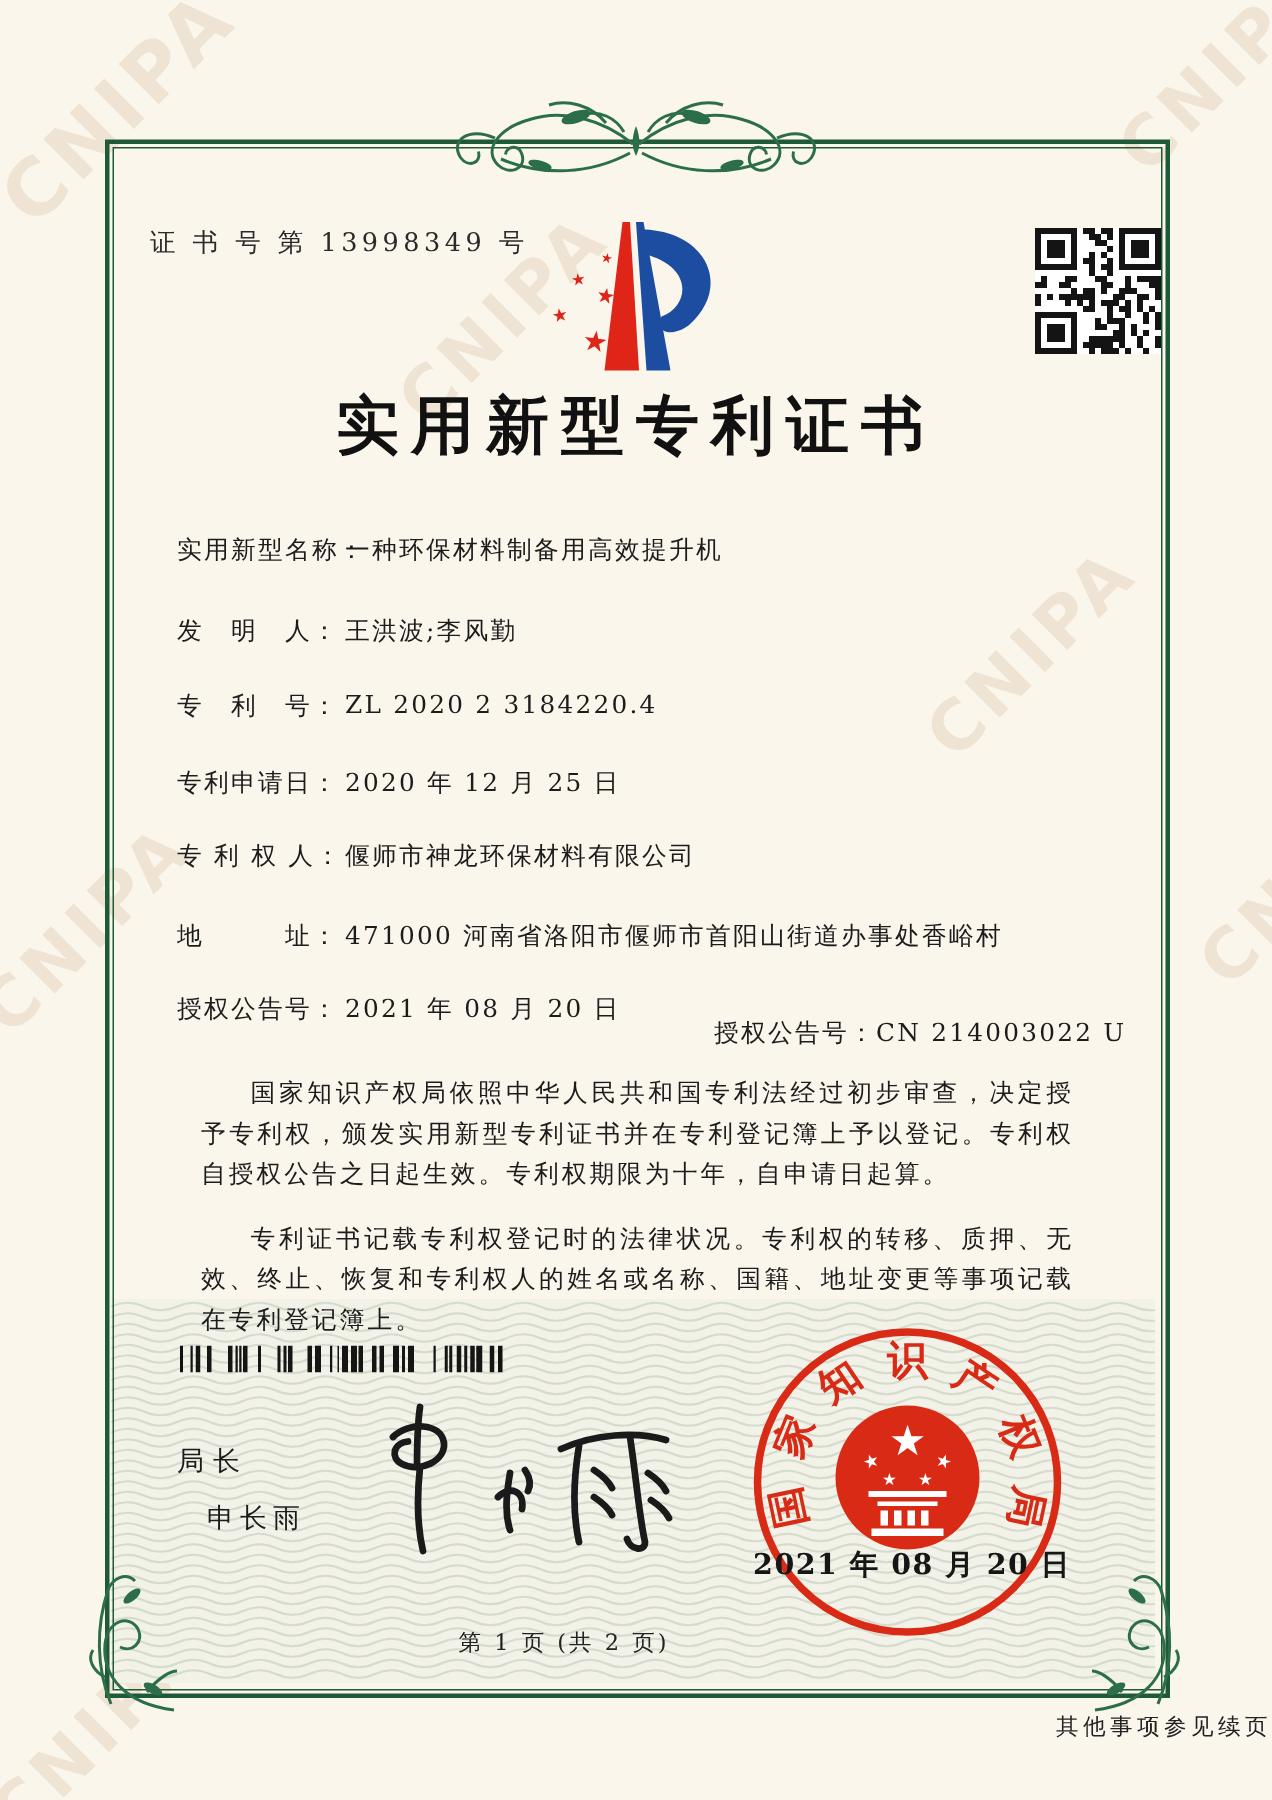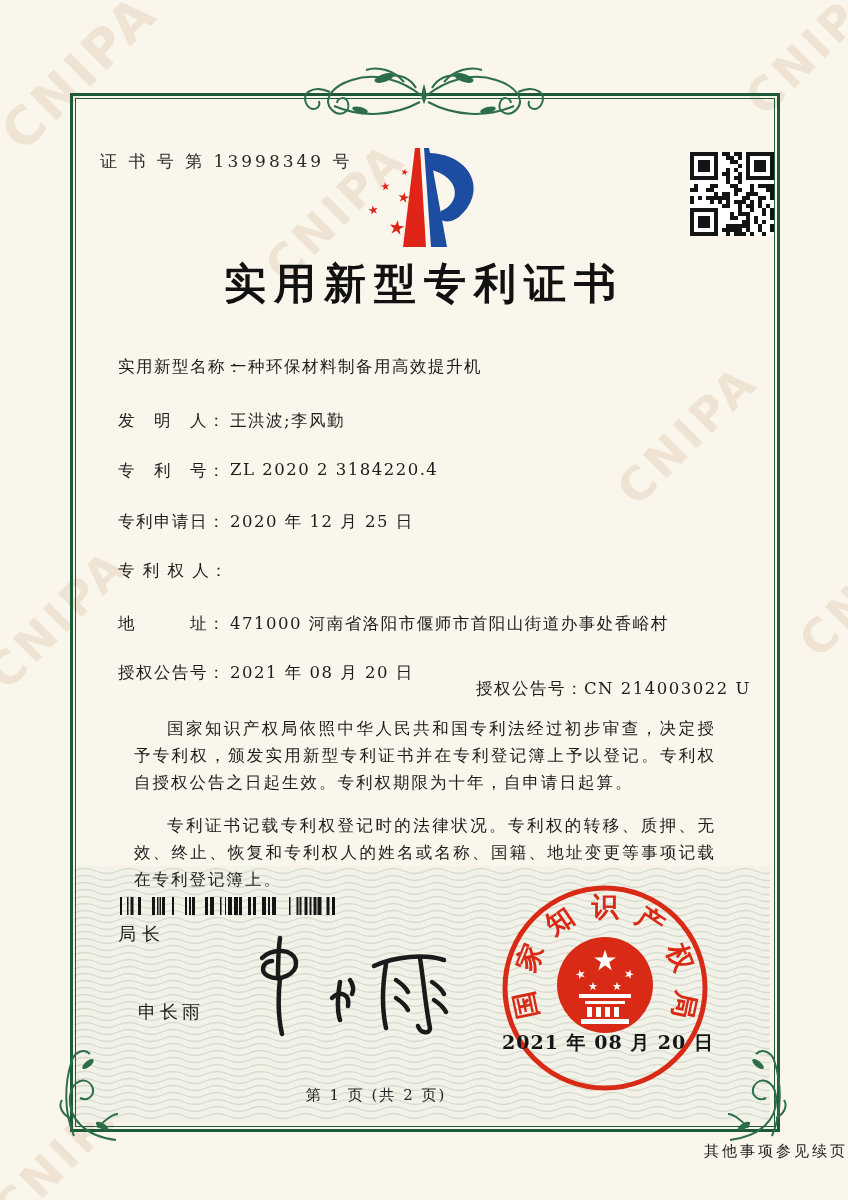--- a/index.html
+++ b/index.html
@@ -48,21 +48,21 @@
   .row .pair2{position:absolute;left:330px;top:16px;white-space:nowrap;margin-left:28px;}
   .row .pair2 .lbl2{white-space:pre;}
   .body-text{
     position:absolute;left:118px;top:699px;width:614px;
     font-size:16.5px;line-height:27px;letter-spacing:2px;
     text-align:justify;
   }
   .body-text p{margin:16px;text-indent:2em;}
   .waves-wrap{position:absolute;left:74px;top:866px;}
   .barcode{position:absolute;left:120px;top:897px;}
-  .sig-title{position:absolute;left:118px;top:922px;font-size:18px;letter-spacing:6px;}
+  .sig-title{position:absolute;left:118px;top:962px;font-size:18px;letter-spacing:6px;}
   .sig-name{position:absolute;left:118px;top:1000px;font-size:18px;letter-spacing:4px;margin-left:20px;}
   .signature{position:absolute;left:228px;top:932px;}
   .seal{position:absolute;left:495px;top:878px;}
   .seal-date{
     position:absolute;left:498px;top:1030px;width:220px;
     text-align:center;font-size:19px;font-weight:bold;color:#161616;
     letter-spacing:1px;white-space:nowrap;
   }
   .page-footer{
     position:absolute;left:0;top:1086px;width:752px;
@@ -327,20 +327,21 @@
   <div class="row" style="top:460px">
     <span class="lbl">专　利　号：</span>
     <span class="val">ZL 2020 2 3184220.4</span>
   </div>
   <div class="row" style="top:511px">
     <span class="lbl">专利申请日：</span>
     <span class="val">2020 年 12 月 25 日</span>
   </div>
   <div class="row" style="top:560px">
     <span class="lbl">专 利 权 人：</span>
+    <span class="val">偃师市神龙环保材料有限公司</span>
   </div>
   <div class="row" style="top:613px">
     <span class="lbl">地　　　址：</span>
     <span class="val">471000 河南省洛阳市偃师市首阳山街道办事处香峪村</span>
   </div>
   <div class="row" style="top:662px">
     <span class="lbl">授权公告号：</span>
     <span class="val">2021 年 08 月 20 日</span>
     <span class="pair2">
       <span class="lbl2">授权公告号：</span><span>CN 214003022 U</span>

